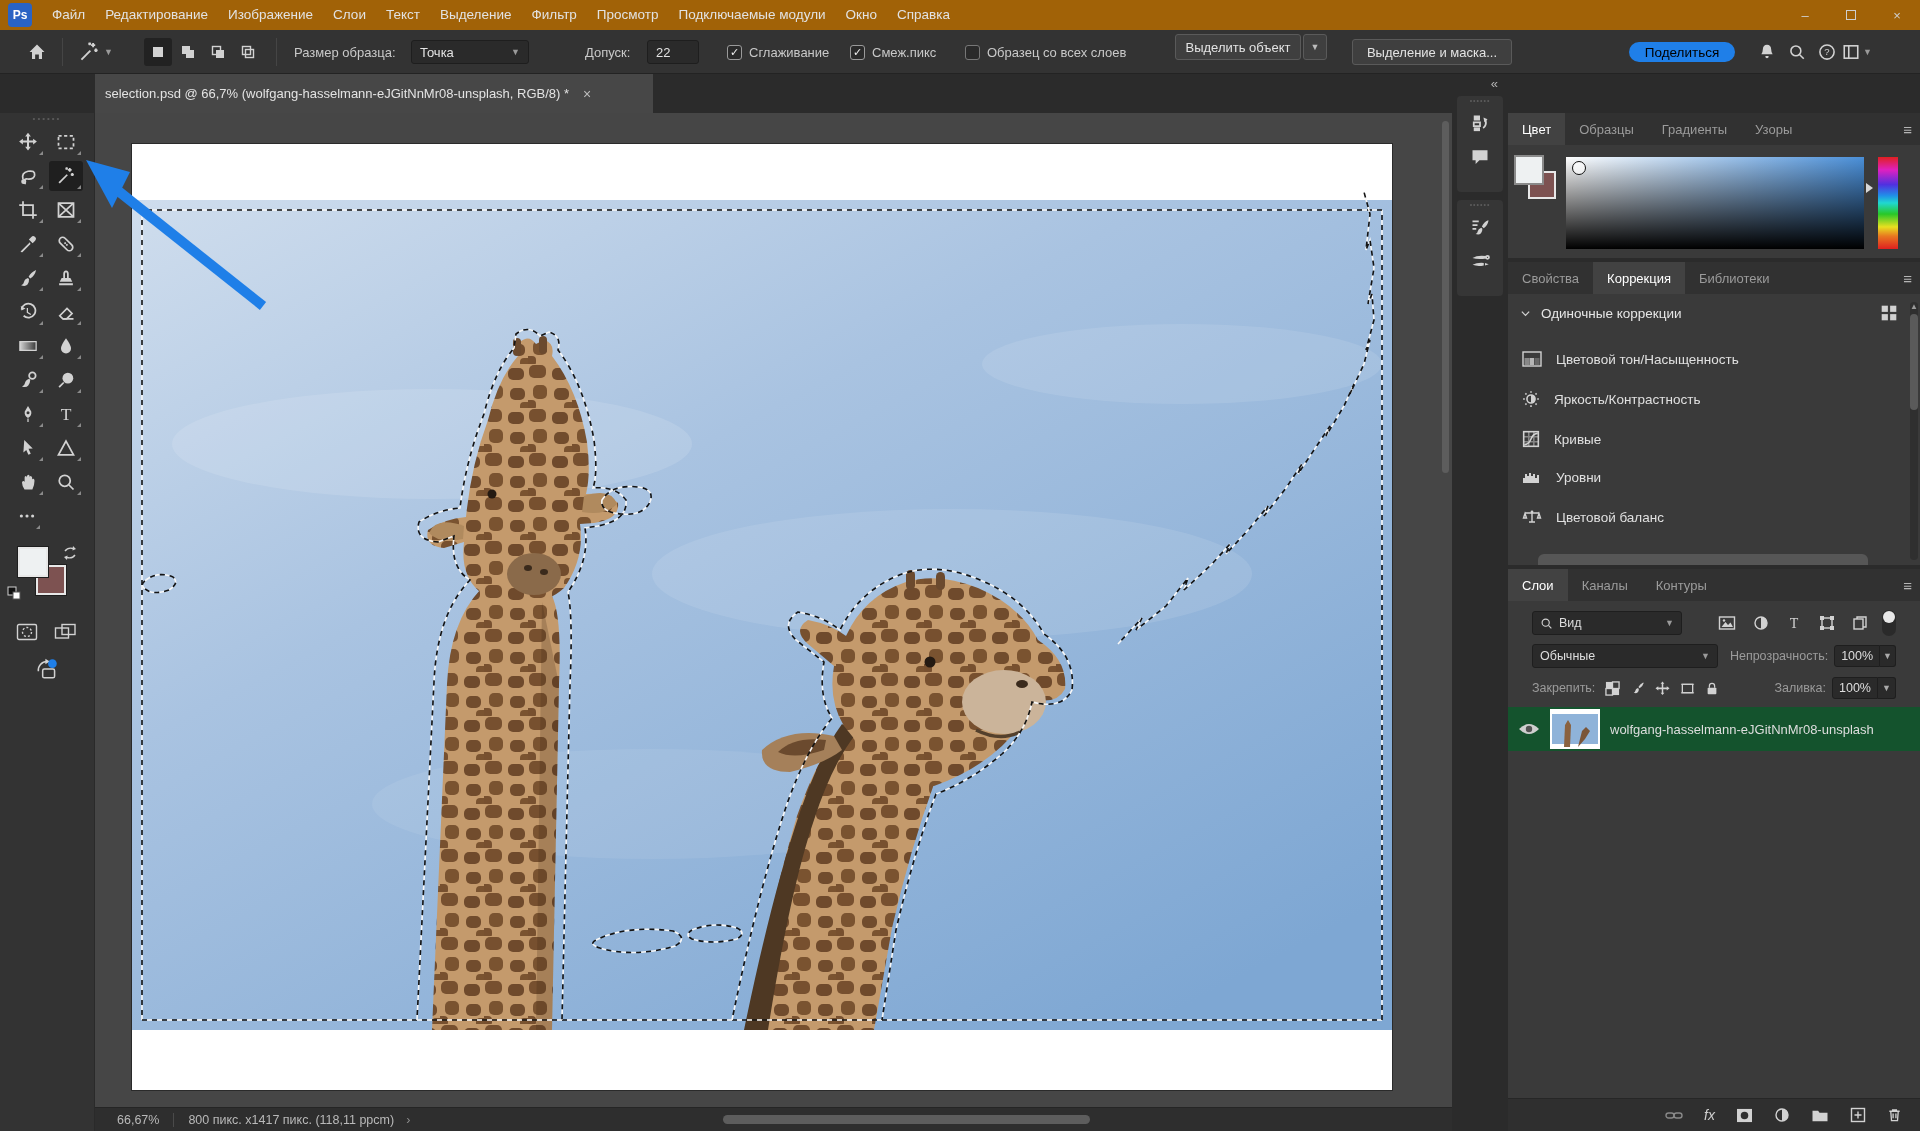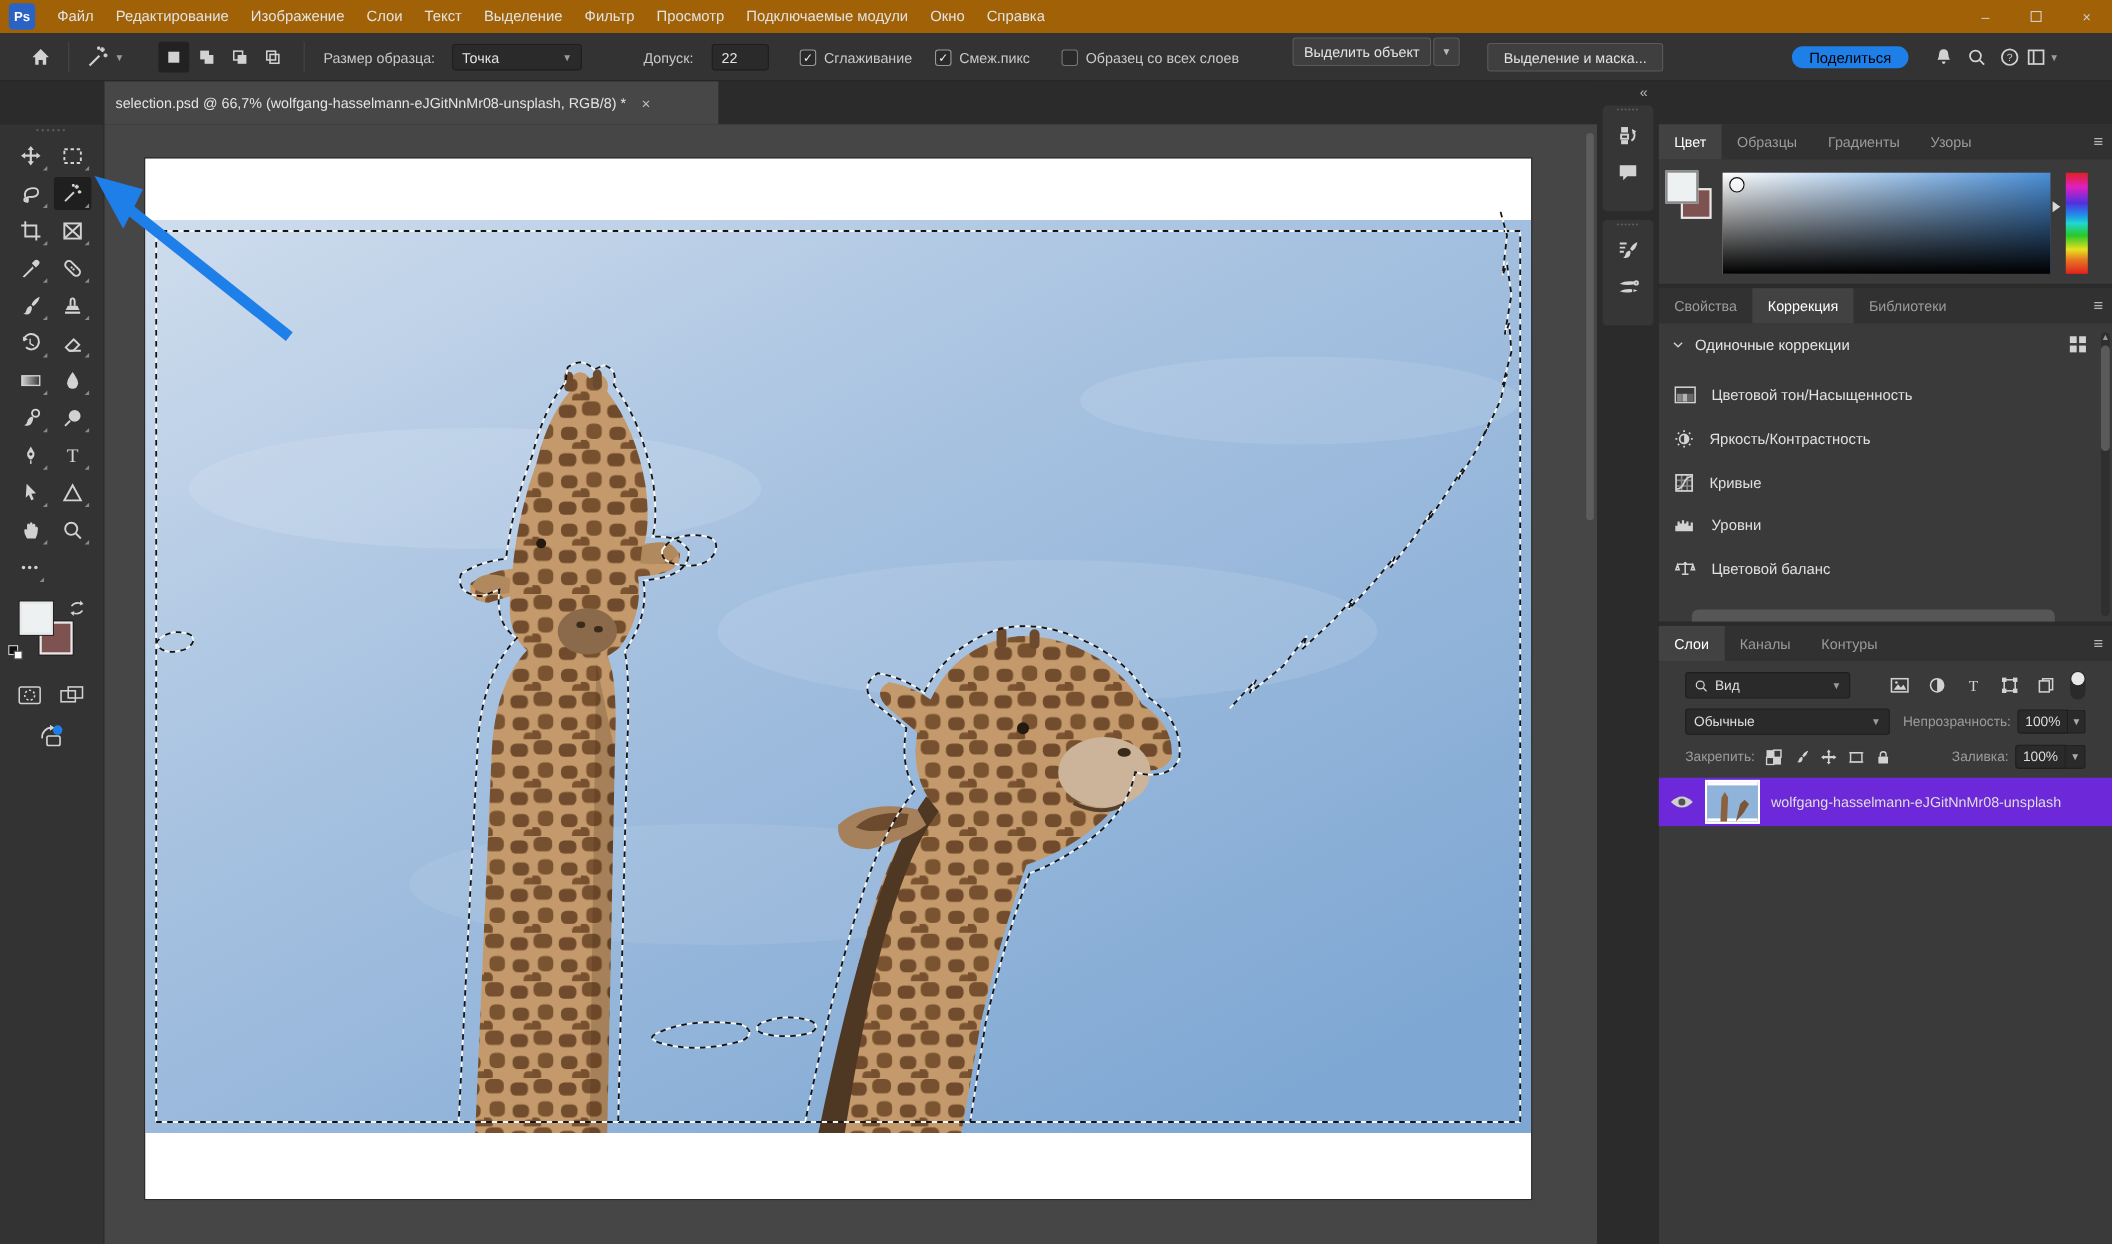--- a/index.html
+++ b/index.html
@@ -74,21 +74,21 @@
   .ptabs{height:32px;background:#313131;display:flex;align-items:center;position:relative}
   .ptab{padding:16px 14px;height:32px;display:flex;align-items:center;color:#9b9b9b;font-size:13px}
   .ptab.active{background:#424242;color:#fff}
   .ptab-menu{position:absolute;right:8px;color:#b5b5b5;font-size:15px}
   .adj-item{position:absolute;left:14px;display:flex;align-items:center;gap:14px;height:30px;color:#e0e0e0;font-size:13.5px}
   .lrow{position:absolute;left:0;width:412px;display:flex;align-items:center;padding:0 24px}
   .mini-select{background:#2a2a2a;border:1px solid #1e1e1e;border-radius:3px;color:#dedede;height:24px;display:flex;align-items:center;justify-content:space-between;padding:0 7px;font-size:12.5px}
   .mini-input{background:#2a2a2a;border:1px solid #1e1e1e;border-radius:3px 0 0 3px;color:#dedede;height:22px;display:flex;align-items:center;padding:0 6px;font-size:12.5px}
   .mini-chev{background:#2a2a2a;border:1px solid #1e1e1e;border-left:none;border-radius:0 3px 3px 0;height:22px;width:18px;display:flex;align-items:center;justify-content:center;color:#aaa;font-size:9px}
   .layer-row{position:absolute;left:0;width:412px;height:44px;display:flex;align-items:center;gap:10px;padding:0 10px;font-size:13px;color:#dedede}
-  .layer-row.sel{background:#6d28d9}
+  .layer-row.sel{background:#14532d}
   .eye{width:22px;height:14px;position:relative;flex:none}
   #layers-bottom{position:absolute;left:0;bottom:0;width:412px;height:33px;background:#2f2f2f;border-top:1px solid #262626;display:flex;align-items:center;justify-content:flex-end;gap:21px;padding-right:18px}
   .scrollcol{position:absolute;right:2px;width:8px;background:#2f2f2f;border-radius:4px}
   .scrollthumb{position:absolute;right:2px;width:8px;background:#5a5a5a;border-radius:4px}
   .dim{color:#9b9b9b}
 </style>
 </head>
 <body>
 
 <div id="app">
@@ -507,20 +507,27 @@
           <use href="#p-bl" class="ants-w"></use>
             <use href="#p-bl" class="ants-b"></use>
           <use href="#p-bb1" class="ants-w"></use>
             <use href="#p-bb1" class="ants-b"></use>
           <use href="#p-bb2" class="ants-w"></use>
             <use href="#p-bb2" class="ants-b"></use>
         </g>
       </svg>
     </div>
     <div id="v-scroll"></div>
+    <div id="statusbar">
+      <span style="margin-left:22px">66,67%</span>
+      <span style="width:1px;height:14px;background:#4a4a4a;margin:0 14px"></span>
+      <span>800 пикс. x1417 пикс. (118,11 ppcm)</span>
+      <span style="margin-left:12px;color:#8f8f8f">›</span>
+      <div id="h-scroll"></div>
+    </div>
   </div>
 
   <div id="dock">
     <div class="abs" style="right:10px;top:2px;color:#b5b5b5;font-size:13px">«</div>
     <div class="dock-group" style="top:22px;height:96px">
       <div class="grip-dots">••••••</div>
       <div class="dock-ico">
           <svg width="20" height="20" viewBox="0 0 16 16">
             <rect class="icf" x="3" y="2" width="5" height="4"></rect>
             <rect class="ic" x="3" y="7.5" width="5" height="3"></rect>
@@ -737,20 +744,45 @@
               <rect width="46" height="36" fill="#8fb3d9"></rect>
               <rect x="0" y="0" width="46" height="3" fill="#fff"></rect>
               <rect x="0" y="33" width="46" height="3" fill="#fff"></rect>
               <path d="M12 36 L13 14 L16 9 L19 14 L18 36 Z" fill="#8a6240"></path>
               <path d="M26 36 L30 20 L34 16 L38 20 L33 28 Z" fill="#7a5538"></path>
             </svg>
         </div>
         <span>wolfgang-hasselmann-eJGitNnMr08-unsplash</span>
       </div>
 
+      <div id="layers-bottom">
+        <svg width="18" height="16" viewBox="0 0 18 16" opacity=".55">
+            <rect class="ic" x="1" y="6" width="8" height="5" rx="2.5"></rect>
+            <rect class="ic" x="9" y="6" width="8" height="5" rx="2.5"></rect>
+          </svg>
+        <span style="font-style:italic;color:#cfcfcf;font-size:14px">fx</span>
+        <svg width="17" height="15" viewBox="0 0 18 16">
+            <rect class="icf" x="1" y="1" width="16" height="14"></rect>
+            <circle cx="9" cy="8" r="4" fill="#2f2f2f"></circle>
+          </svg>
+        <svg width="16" height="16" viewBox="0 0 16 16">
+            <circle class="ic" cx="8" cy="8" r="6"></circle>
+            <path class="icf" d="M8 2 A6 6 0 0 1 8 14 Z"></path>
+          </svg>
+        <svg width="18" height="15" viewBox="0 0 18 16">
+            <path class="icf" d="M1 3 H7 L8.5 5 H17 V14 H1 Z"></path>
+          </svg>
+        <svg width="16" height="16" viewBox="0 0 16 16">
+            <rect class="ic" x="1.5" y="1.5" width="13" height="13"></rect>
+            <path class="ic" stroke-width="1.6" d="M8 4.5 V11.5 M4.5 8 H11.5"></path>
+          </svg>
+        <svg width="15" height="16" viewBox="0 0 16 16">
+            <path class="ic" d="M2.5 4 H13.5 M6 4 V2.5 H10 V4 M4 4 L4.8 14 H11.2 L12 4 M6.5 6.5 V11.5 M9.5 6.5 V11.5"></path>
+          </svg>
+      </div>
     </div>
   </div>
 
   <svg id="annot">
     <line x1="263" y1="306" x2="112" y2="186" stroke="#1f7fe8" stroke-width="10"></line>
     <polygon points="86,160 130,172 112,208" fill="#1f7fe8"></polygon>
   </svg>
 
 </div>
 

